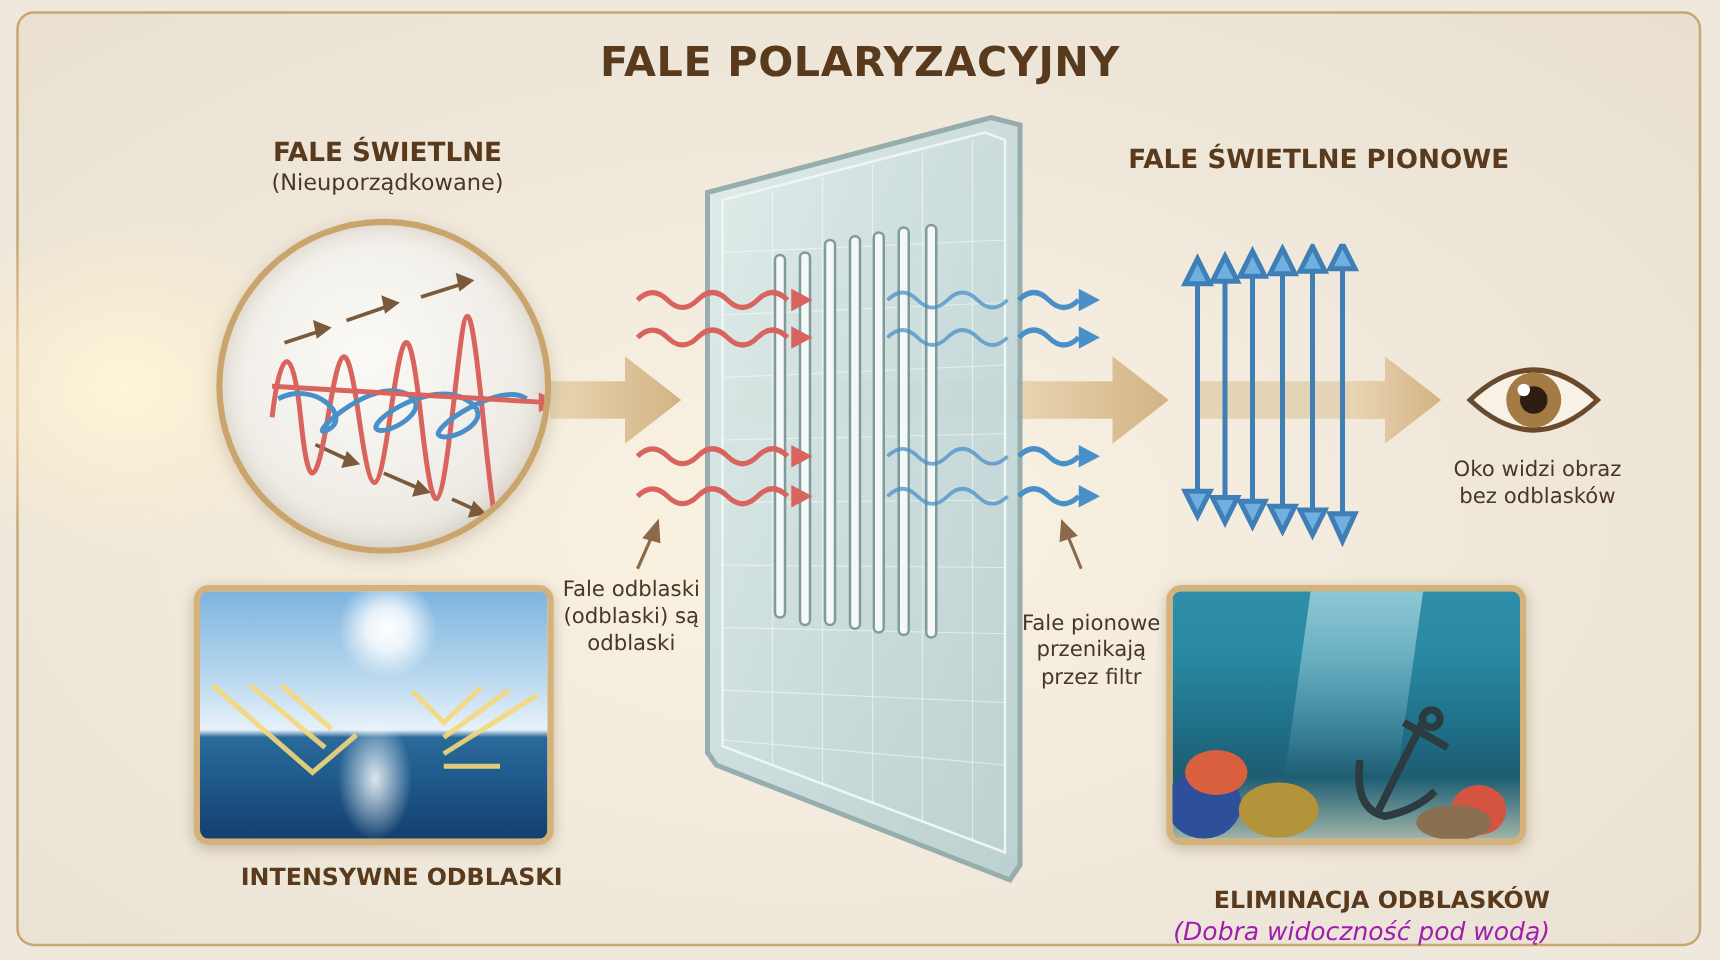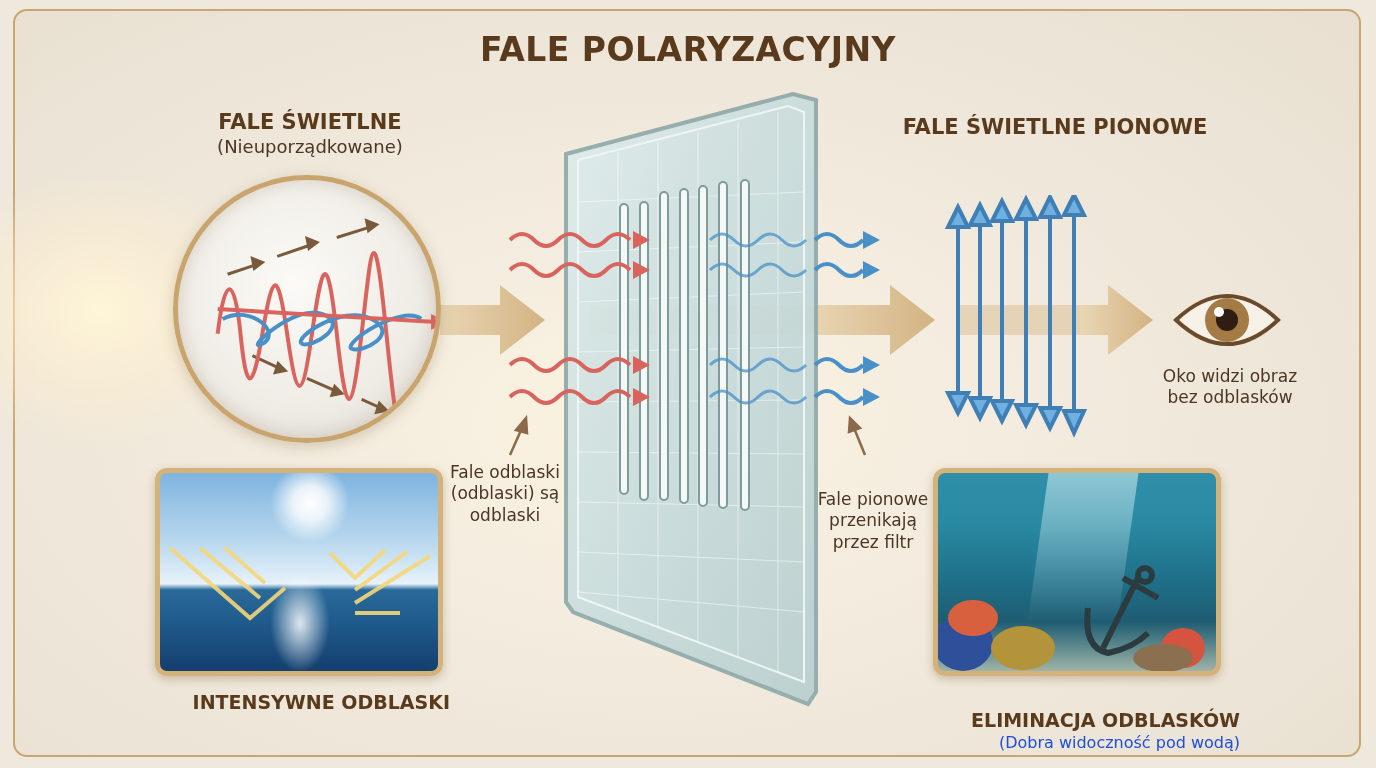--- a/index.html
+++ b/index.html
@@ -12,21 +12,21 @@
   .hdr .h{font-size:21px;font-weight:bold;}
   .hdr .s{font-size:18px;color:#4a3625;margin-top:2px;}
   .lens{position:absolute;left:173px;top:175px;width:268px;height:268px;border-radius:50%;border:5px solid #c9a56d;box-sizing:border-box;
     background:radial-gradient(circle at 45% 40%, #fbfaf6 0%, #efece6 60%, #dcd7cf 100%);box-shadow:0 4px 14px rgba(120,90,50,0.25), inset 0 0 18px rgba(150,130,100,0.3);overflow:hidden;}
   .panel{position:absolute;border:5px solid #d4b27a;border-radius:12px;box-sizing:border-box;overflow:hidden;box-shadow:0 3px 10px rgba(110,80,40,0.3);}
   .p-left{left:155px;top:468px;width:288px;height:208px;background:linear-gradient(180deg,#7eb4df 0%,#b9d8ee 35%,#e7f2fa 56%,#2a6a9a 59%,#1f5b8c 75%,#143f6e 100%);}
   .p-right{left:933px;top:468px;width:288px;height:208px;background:linear-gradient(180deg,#2f8fa8 0%,#2a8aa3 25%,#1f6f88 55%,#1e5c72 75%,#5f8a8e 88%,#9fb3a7 100%);}
   .caption{position:absolute;text-align:center;color:#4a3625;font-size:17px;line-height:1.25;}
   .bcap{position:absolute;text-align:right;color:#5a3a1c;}
   .bcap .h{font-size:19px;font-weight:bold;line-height:1.3;}
-  .bcap .s{font-size:16px;color:#1d4ed8;}
+  .bcap .s{font-size:20px;color:#a21caf;font-style:italic;}
   svg{position:absolute;}
 </style>
 </head>
 <body>
 
 <div class="frame"></div>
 <div class="sunglow"></div>
 
 <div class="title">FALE POLARYZACYJNY</div>
 

